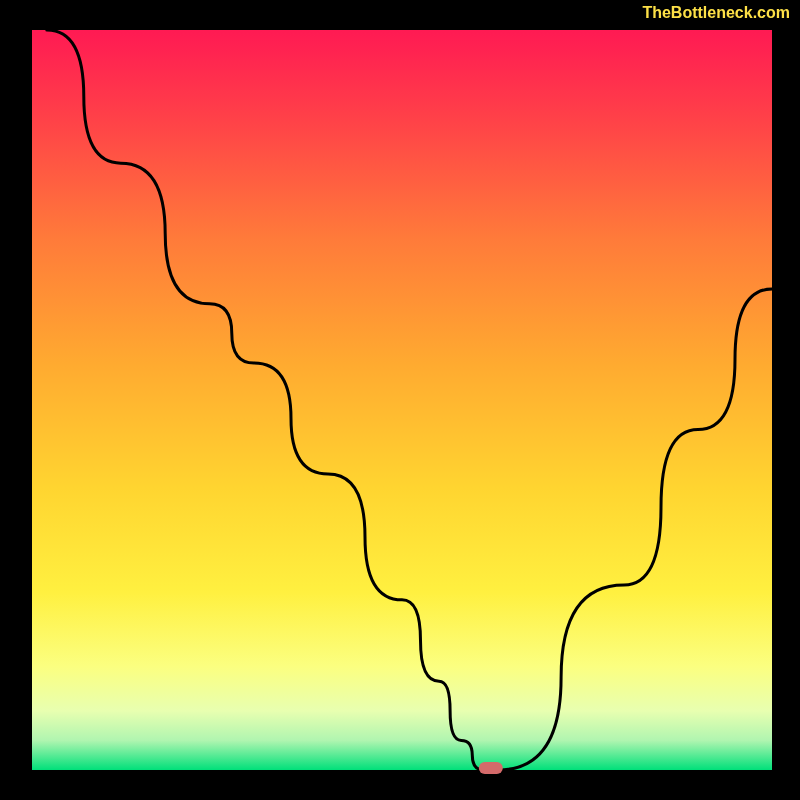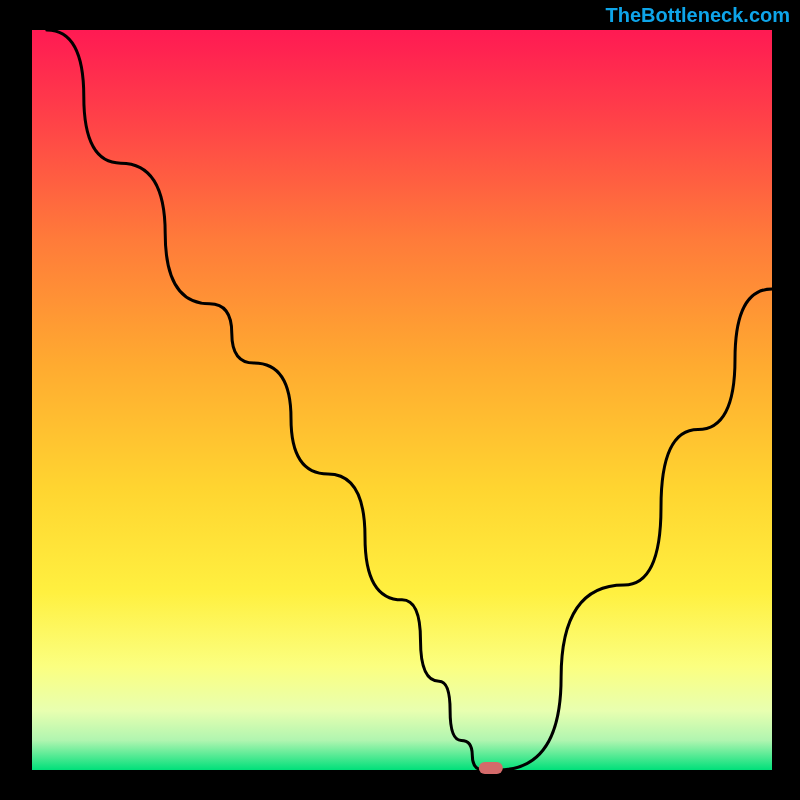--- a/index.html
+++ b/index.html
@@ -12,23 +12,23 @@
   }
   .container {
     position: relative;
     width: 800px;
     height: 800px;
   }
   .watermark {
     position: absolute;
     top: 4px;
     right: 10px;
-    color: #0ea5e9;
+    color: #fde047;
     font-family: Arial, Helvetica, sans-serif;
-    font-size: 20px;
+    font-size: 16px;
     font-weight: 600;
     user-select: none;
     z-index: 5;
   }
   svg.plot {
     position: absolute;
     left: 0;
     top: 0;
   }
 </style>

